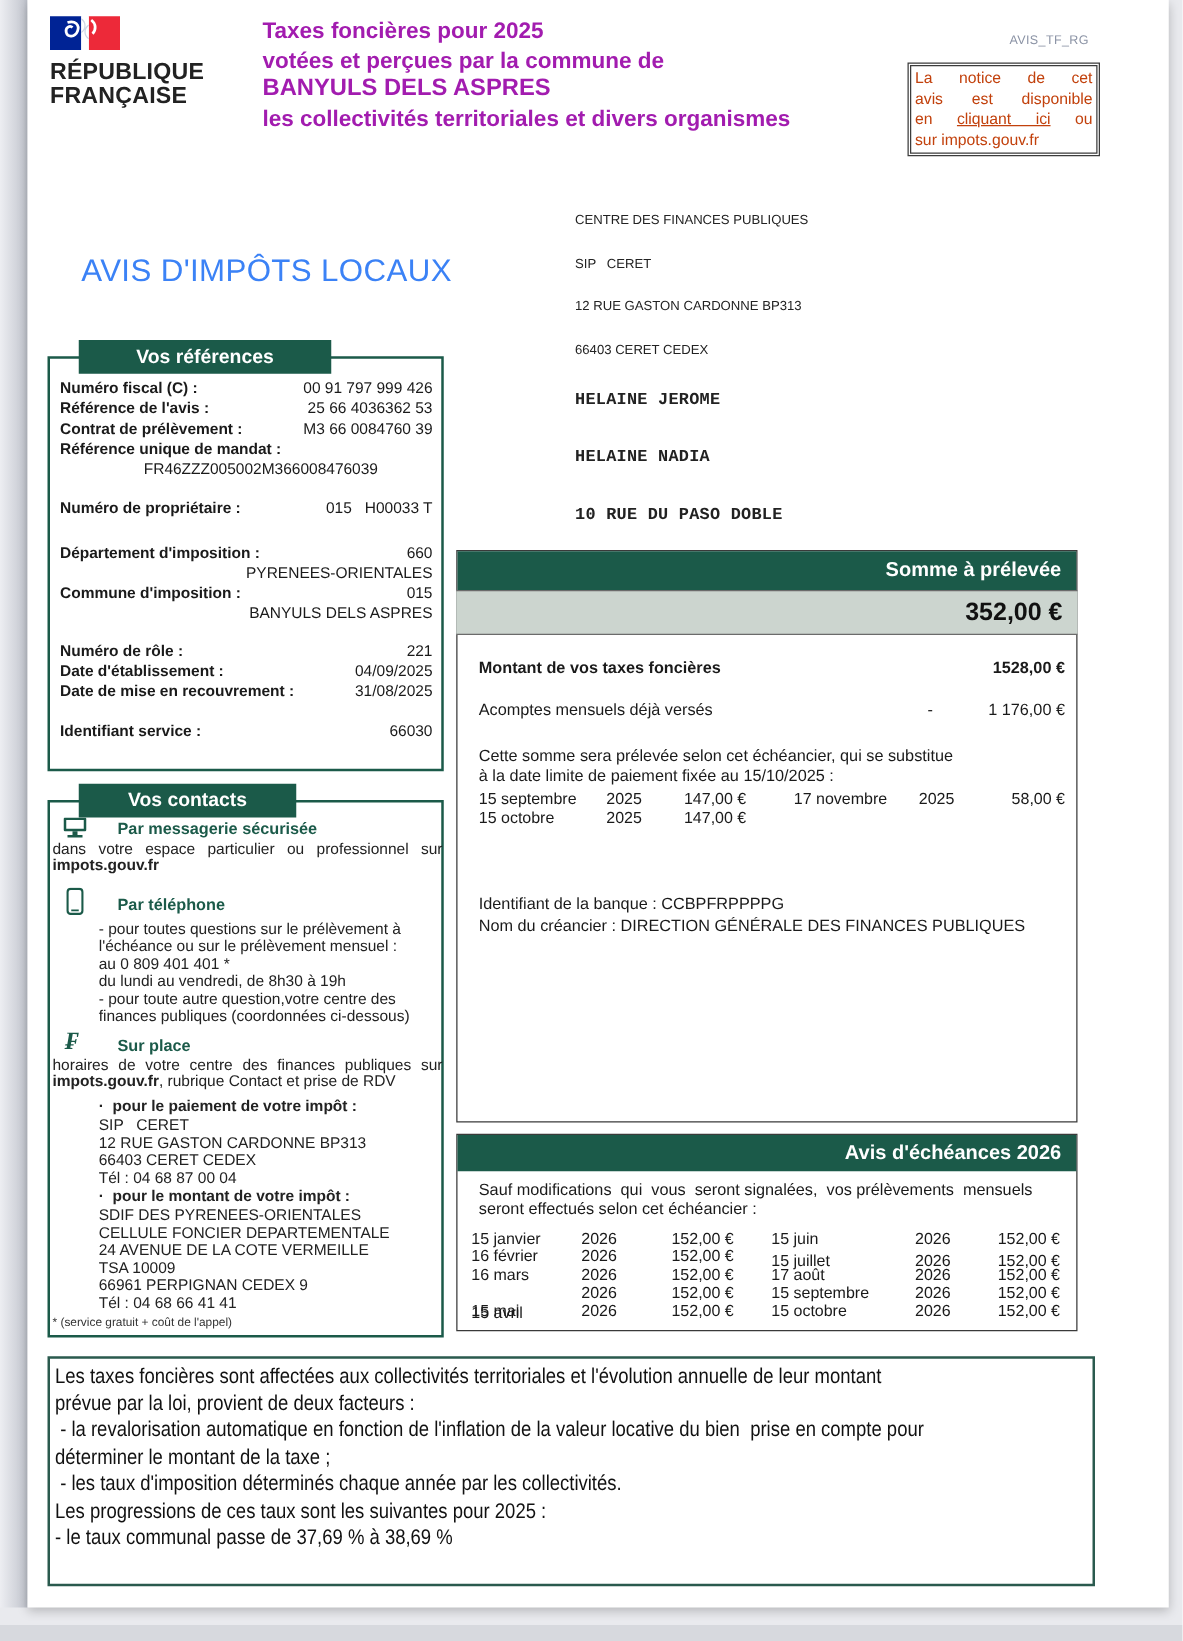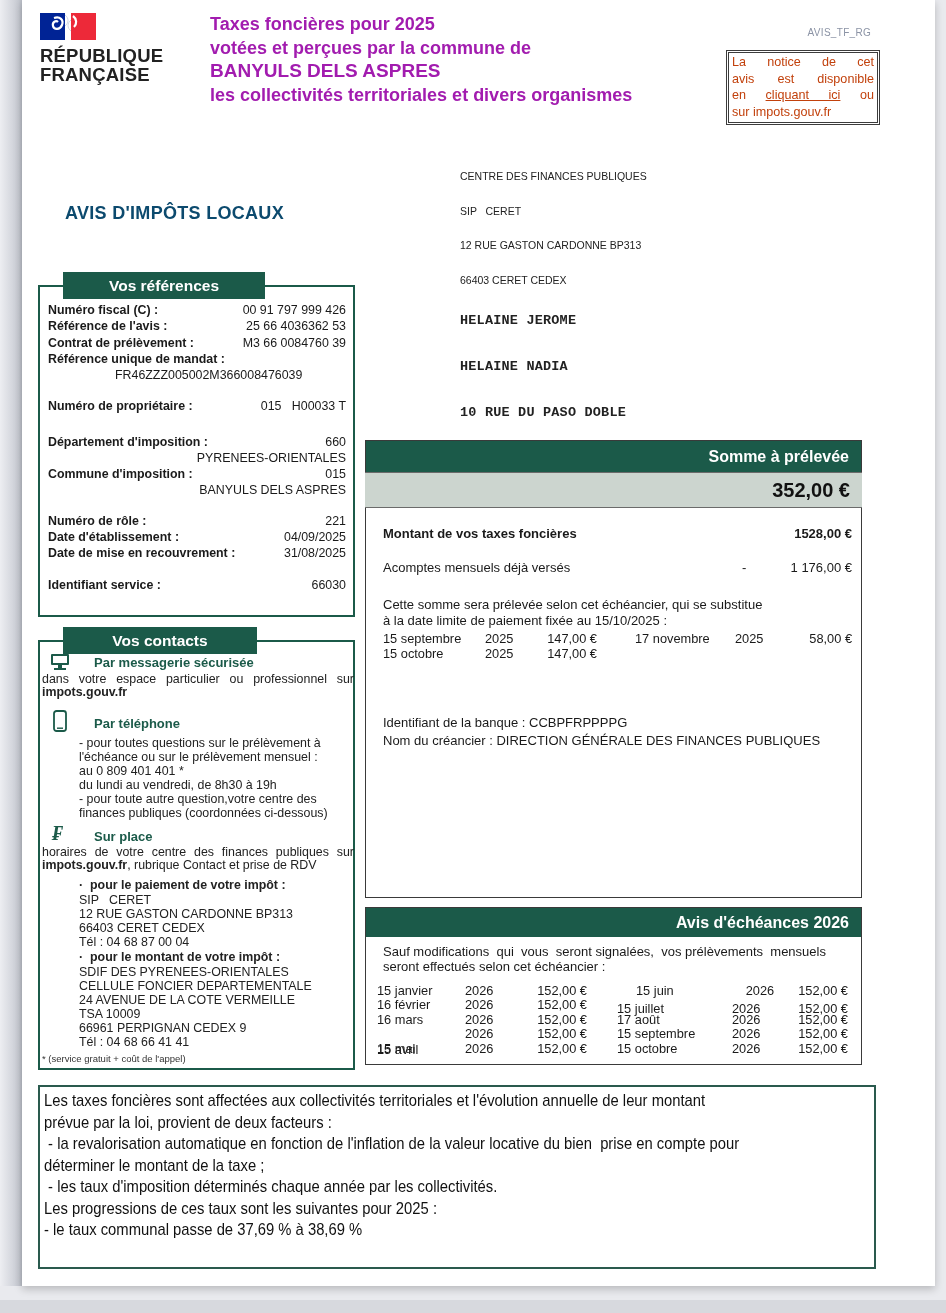--- a/index.html
+++ b/index.html
@@ -24,21 +24,21 @@
   .motto{font-family:"Liberation Serif","DejaVu Serif",serif;font-style:italic;font-size:11.5px;line-height:13.5px;color:#222;}
   .title-line{font-weight:bold;font-size:18px;line-height:20px;white-space:pre;color:#a21caf;}
   .doc-code{font-size:10px;color:#8b93a5;letter-spacing:.3px;}
   #notice-box{
     left:706px;top:52px;width:150px;box-sizing:border-box;padding:1px 3px 2px 3px;
     border:1.5px solid #3c3c3c;outline:1px solid #3c3c3c;outline-offset:1.5px;
     font-size:12.6px;line-height:16.5px;color:#c2410c;
   }
   .jline{text-align:justify;text-align-last:justify;white-space:normal;}
   .office{font-size:10.5px;line-height:11.5px;white-space:pre;color:#222;}
-  #main-heading{left:43px;top:203px;font-size:18px;font-weight:bold;color:#0c4a6e;letter-spacing:.3px;}
+  #main-heading{left:43px;top:203px;font-size:25px;font-weight:normal;color:#3b82f6;letter-spacing:.3px;}
   
   .gbox{border:2px solid var(--green);background:transparent;box-sizing:border-box;}
   .tab{background:var(--green);color:#fff;font-weight:bold;font-size:15.5px;text-align:center;line-height:27px;height:27px;}
   .hdr-bar{background:var(--green);color:#fff;font-weight:bold;font-size:16px;text-align:right;
     line-height:32px;padding-right:12px;box-sizing:border-box;}
   
   .refrow{left:26px;width:298px;display:flex;justify-content:space-between;font-size:12.4px;line-height:14px;}
   .refrow .lbl{font-weight:bold;white-space:pre;}
   .refrow .val{white-space:pre;text-align:right;}
   .refline{font-size:12.4px;line-height:14px;white-space:pre;}
@@ -196,21 +196,21 @@
   <div class="abs schedrow" style="left:361px;top:647px;width:214px;">
     <span style="width:102px;">15 octobre</span>
     <span style="width:55px;">2025</span>
     <span class="sa">147,00 €</span>
   </div>
 
   <div class="abs body13" style="left:361px;top:715px;">Identifiant de la banque : CCBPFRPPPPG</div>
   <div class="abs body13" style="left:361px;top:733px;">Nom du créancier : DIRECTION GÉNÉRALE DES FINANCES PUBLIQUES</div>
 
   <div class="abs gbox" style="left:16px;top:640px;width:317px;height:430px;"></div>
-  <div class="abs tab" style="left:41px;top:627px;width:194px;">Vos contacts</div>
+  <div class="abs tab" style="left:41px;top:627px;width:174px;">Vos contacts</div>
 
   <div class="abs icon" style="left:28px;top:654px;">
     <svg width="20" height="17" viewBox="0 0 20 17">
         <rect x="1" y="0" width="18" height="11" rx="1" fill="#1b5a49"></rect>
         <rect x="3" y="2" width="14" height="7" fill="#ffffff"></rect>
         <rect x="8" y="11" width="4" height="3" fill="#1b5a49"></rect>
         <rect x="4" y="14" width="12" height="2" fill="#1b5a49"></rect>
       </svg>
   </div>
   <div class="abs c-title" style="left:72px;top:655px;">Par messagerie sécurisée</div>
@@ -278,21 +278,21 @@
     <span style="width:60px;">2026</span>
     <span class="sa">152,00 €</span>
   </div>
   <div class="abs schedrow" style="left:355px;top:1042px;width:210px;">
     <span style="width:88px;">15 mai</span>
     <span style="width:60px;">2026</span>
     <span class="sa">152,00 €</span>
   </div>
 
   <div class="abs schedrow" style="left:595px;top:984px;width:231px;">
-    <span style="width:115px;margin-left:19px;">15 juin</span>
+    <span style="width:115px;">15 juin</span>
     <span style="width:55px;">2026</span>
     <span class="sa">152,00 €</span>
   </div>
   <div class="abs schedrow" style="left:595px;top:1002px;width:231px;">
     <span style="width:115px;">15 juillet</span>
     <span style="width:55px;">2026</span>
     <span class="sa">152,00 €</span>
   </div>
   <div class="abs schedrow" style="left:595px;top:1013px;width:231px;">
     <span style="width:115px;">17 août</span>

